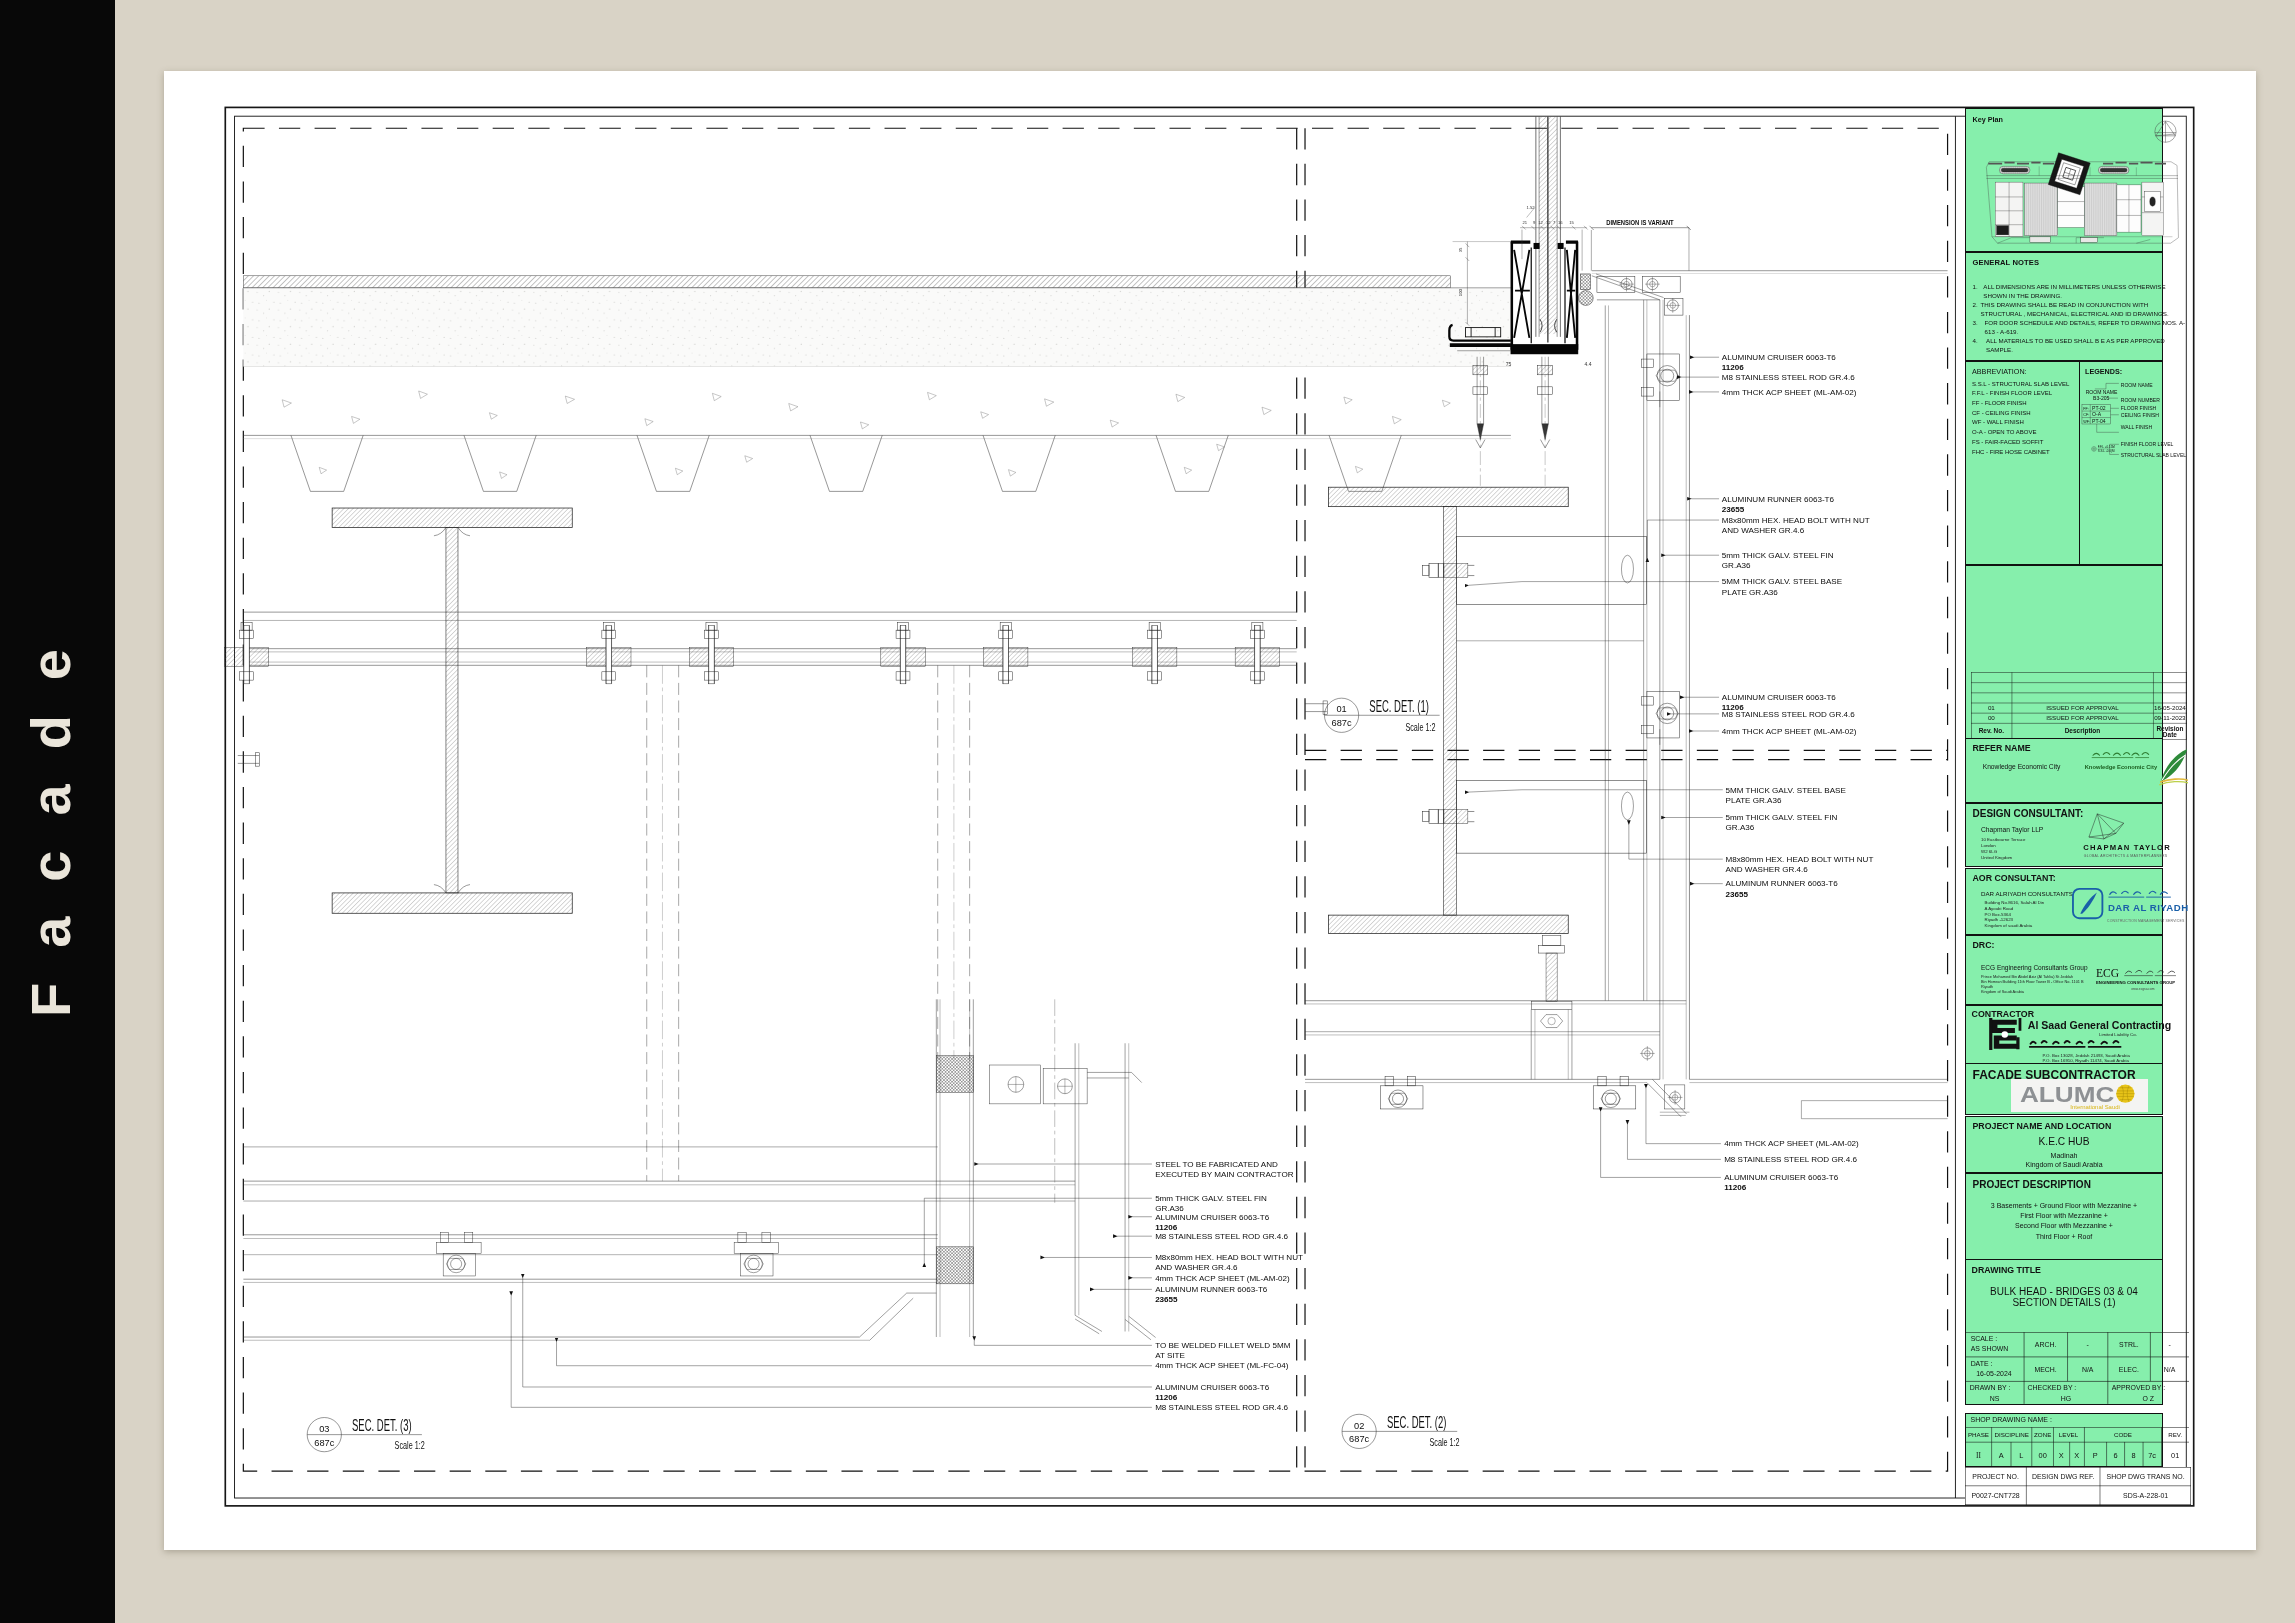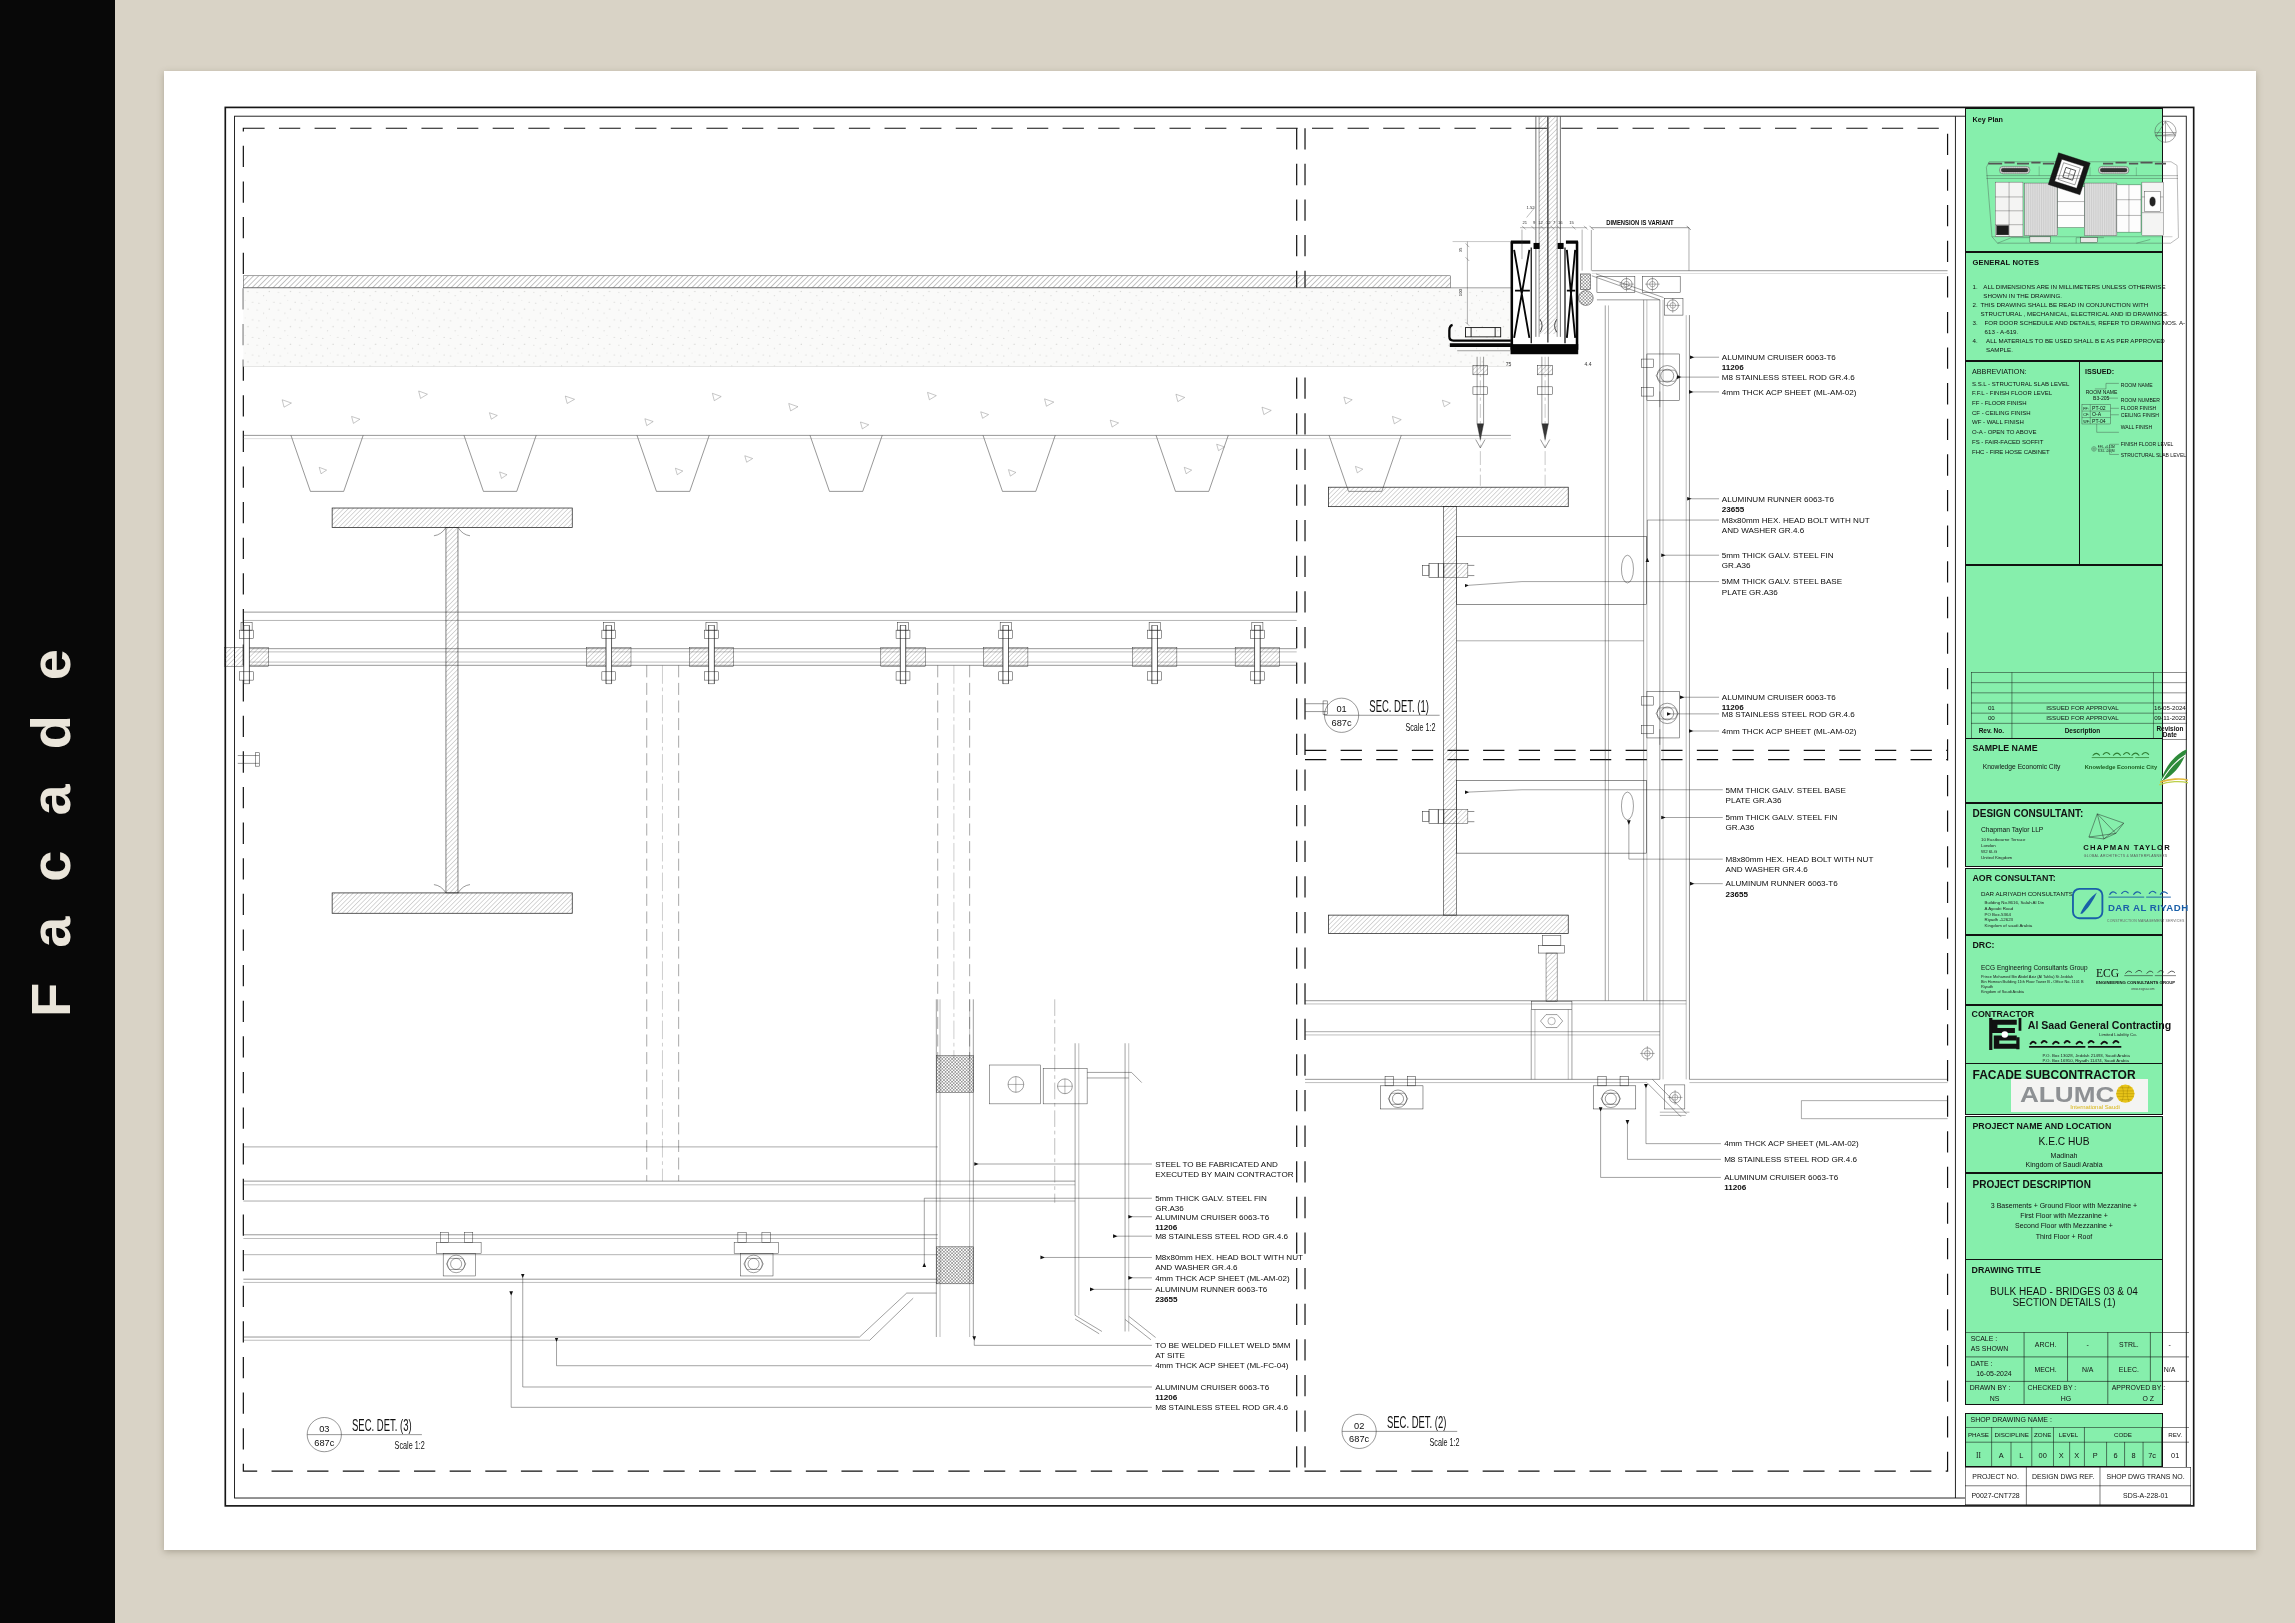--- a/index.html
+++ b/index.html
@@ -606,21 +606,21 @@
         <span>ALL MATERIALS TO BE USED SHALL B E AS PER APPROVED SAMPLE.</span>
       </div>
  </div>
 </div>
 <div class="tb" style="top:361px;height:204px">
  <div class="abs" style="left:113px;top:0;width:0;height:204px;border-left:0.6px solid #111"></div>
  <div class="abs" style="left:6px;top:4.6px;font-weight:normal;font-size:7.2px">ABBREVIATION:</div>
  <div class="abs" style="left:6px;top:17.6px;font-size:6px;line-height:9.7px">
  S.S.L - STRUCTURAL SLAB LEVEL<br>F.F.L - FINISH FLOOR LEVEL<br>FF - FLOOR FINISH<br>CF - CEILING FINISH<br>WF - WALL FINISH<br>O-A - OPEN TO ABOVE<br>FS - FAIR-FACED SOFFIT<br>FHC - FIRE HOSE CABINET
  </div>
- <div class="abs" style="left:119px;top:4.6px;font-weight:bold;font-size:7.2px">ISSUED:</div>
+ <div class="abs" style="left:119px;top:4.6px;font-weight:bold;font-size:7.2px">LEGENDS:</div>
  <svg class="abs" style="left:114px;top:14px" width="111" height="120" viewBox="0 0 240 260">
   <g font-size="11px" fill="#111" font-family="Liberation Sans,sans-serif">
    <text x="88" y="24">ROOM NAME</text>
    <text x="12" y="40">ROOM NAME</text>
         <text x="28" y="53">B3-205</text>
    <text x="88" y="56">ROOM NUMBER</text>
    <g stroke="#333" stroke-width="0.8" fill="none">
     <path d="M32,28 h24 v-12 h28 M60,48 h22"></path>
     <rect x="4" y="62" width="62" height="42"></rect>
     <path d="M4,76 h62 M4,90 h62 M22,62 v42"></path>
@@ -671,21 +671,21 @@
             <text x="44" y="132" text-anchor="middle">Rev. No.</text>
             <text x="241" y="132" text-anchor="middle">Description</text>
             <text x="430" y="126" text-anchor="middle">Revision</text>
             <text x="430" y="141" text-anchor="middle">Date</text>
           </g>
    </g>
   </svg>
  </div>
 </div>
 <div class="tb" style="top:738px;height:65px">
- <div class="abs" style="left:6.5px;top:3.7px;font-weight:bold;font-size:8.8px">SAMPLE NAME</div>
+ <div class="abs" style="left:6.5px;top:3.7px;font-weight:bold;font-size:8.8px">REFER NAME</div>
  <div class="abs" style="left:16.7px;top:24px;font-size:6.7px">Knowledge Economic City</div>
  <svg class="abs" style="left:90px;top:5.6px" width="132" height="52" viewBox="0 0 285 112">
   <g stroke="#2e7d32" stroke-width="2.4" fill="none" stroke-linecap="round">
    <path d="M80,22 q7,-8 14,0 M102,20 q7,-8 14,0 M124,22 q8,-9 15,0 M146,20 q7,-8 13,0 M164,22 q8,-9 15,0 M186,20 q7,-8 14,0"></path>
    <path d="M78,27 h88 M172,27 h28" stroke-width="1.6"></path>
   </g>
   <text x="62" y="52" font-size="12.5px" font-weight="bold" fill="#1b5e20" font-family="Liberation Sans,sans-serif">Knowledge Economic City</text>
   <g transform="translate(243,40)">
    <path d="M-16,36 C-8,6 16,-22 40,-31 C33,-3 12,25 -11,36 Z" fill="#2e8b3a"></path>
    <path d="M-14,36 C-1,14 16,-6 36,-18" stroke="#fff" stroke-width="2.2" fill="none"></path>

